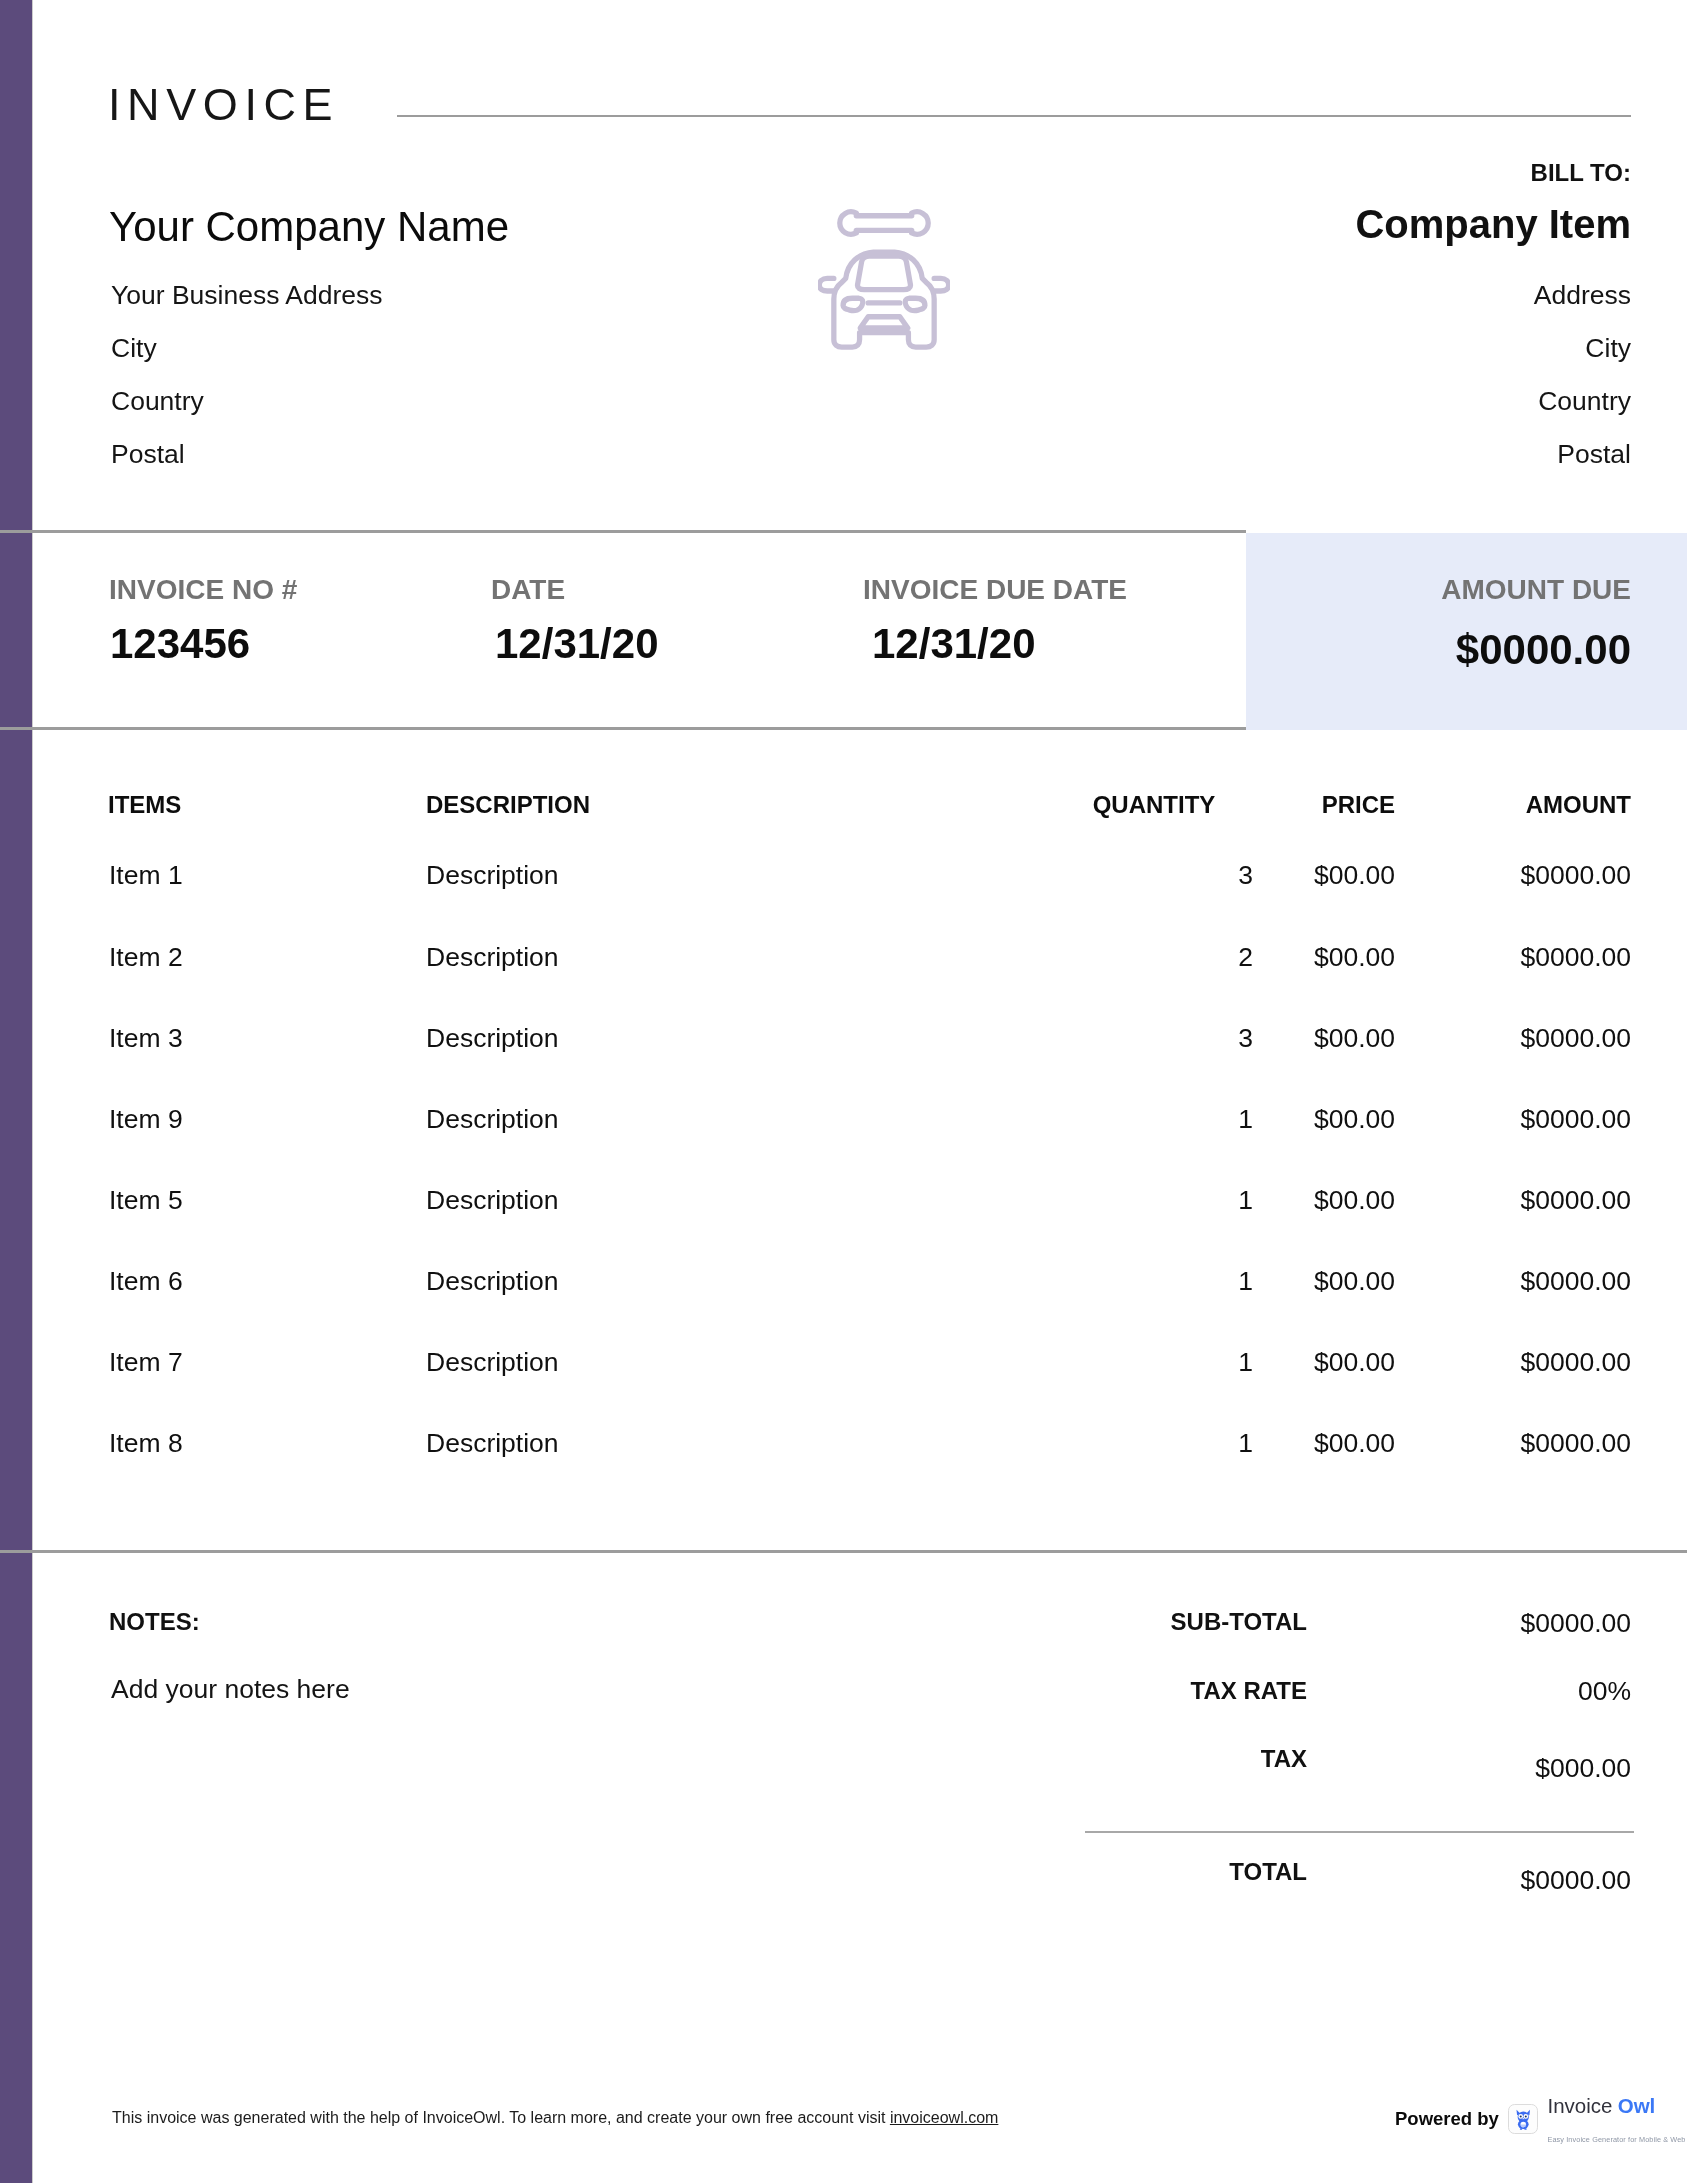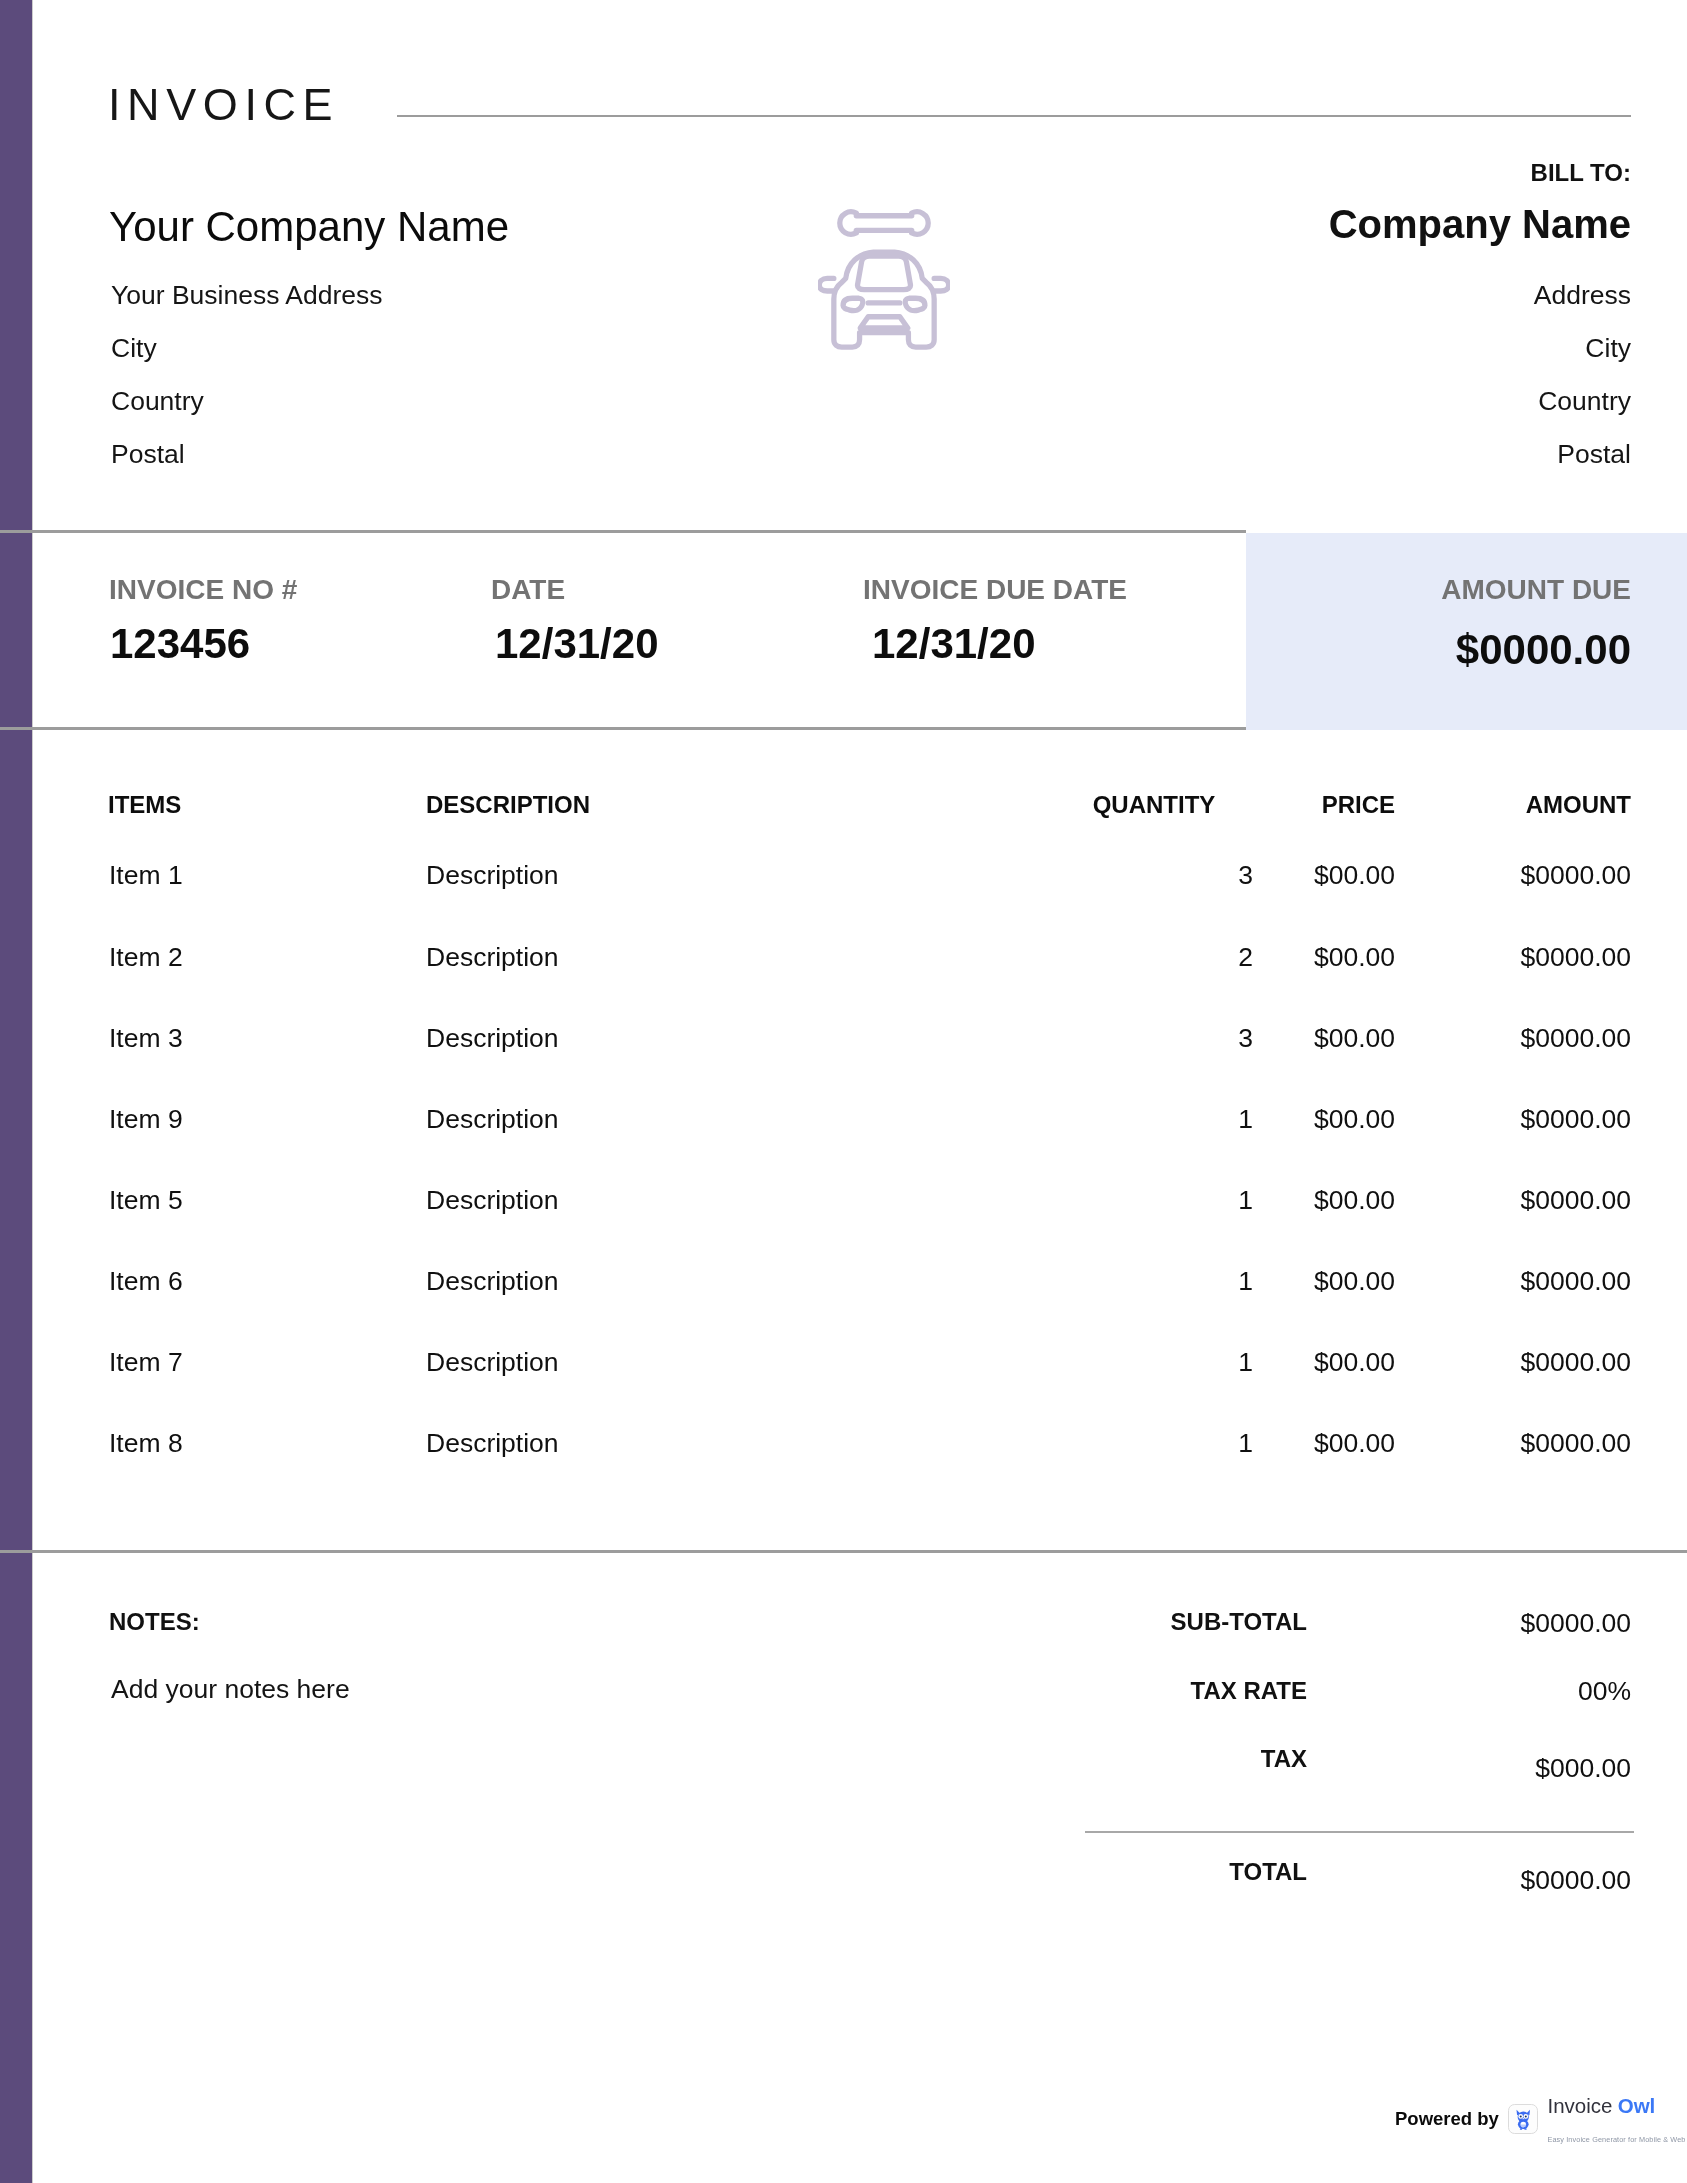--- a/index.html
+++ b/index.html
@@ -107,21 +107,21 @@
     <path d="M60 130 L66 96 C67 90 72 87 78 87 L122 87 C128 87 133 90 134 96 L140 130 C141 136 136 138 130 138 L70 138 C64 138 59 136 60 130 Z"></path>
     <path d="M24 121 L14 121 C6 121 2 126 2 131 C2 137 7 140 14 140 L25 140"></path>
     <path d="M176 121 L186 121 C194 121 198 126 198 131 C198 137 193 140 186 140 L175 140"></path>
     <path d="M38 162 C38 154 44 151 52 151 L62 151 C68 152 69 156 67 161 C64 169 56 171 48 169 C42 167 38 166 38 162 Z"></path>
     <path d="M162 162 C162 154 156 151 148 151 L138 151 C132 152 131 156 133 161 C136 169 144 171 152 169 C158 167 162 166 162 162 Z"></path>
     <line x1="76" y1="158" x2="124" y2="158"></line>
     <path d="M64 196 L76 179 L124 179 L136 196 Z"></path>
   </svg>
 
   <div class="abs billto billto-label">BILL TO:</div>
-  <div class="abs billto billto-name">Company Name</div>
+  <div class="abs billto billto-name">Company Item</div>
   <div class="abs billto billto-address">
     <div>Address</div>
     <div>City</div>
     <div>Country</div>
     <div>Postal</div>
   </div>
 
   <div class="abs amount-due-box"></div>
   <div class="abs rule rule-meta-top"></div>
   <div class="abs rule rule-meta-bottom"></div>
@@ -206,20 +206,23 @@
   <div class="abs tot-label tl-sub">SUB-TOTAL</div>
   <div class="abs tot-value tv-sub">$0000.00</div>
   <div class="abs tot-label tl-rate">TAX RATE</div>
   <div class="abs tot-value tv-rate">00%</div>
   <div class="abs tot-label tl-tax">TAX</div>
   <div class="abs tot-value tv-tax">$000.00</div>
   <div class="abs rule rule-total"></div>
   <div class="abs tot-label tl-total">TOTAL</div>
   <div class="abs tot-value tv-total">$0000.00</div>
 
+  <div class="abs footer-note">
+    <span>This invoice was generated with the help of InvoiceOwl. To learn more, and create your own free account visit </span><span class="footer-link">invoiceowl.com</span>
+  </div>
 
   <div class="abs powered">
     <span class="powered-label">Powered by</span>
     <span class="logo-box">
       <svg width="22.5" height="22.5" viewBox="0 0 40 40">
         <polygon points="8,3 15,10 9,13" fill="#3b6cf0"></polygon>
         <polygon points="32,3 25,10 31,13" fill="#3b6cf0"></polygon>
         <circle cx="20" cy="16" r="10" fill="#3b6cf0"></circle>
         <circle cx="15.5" cy="15" r="4.2" fill="#ffffff"></circle>
         <circle cx="24.5" cy="15" r="4.2" fill="#ffffff"></circle>

